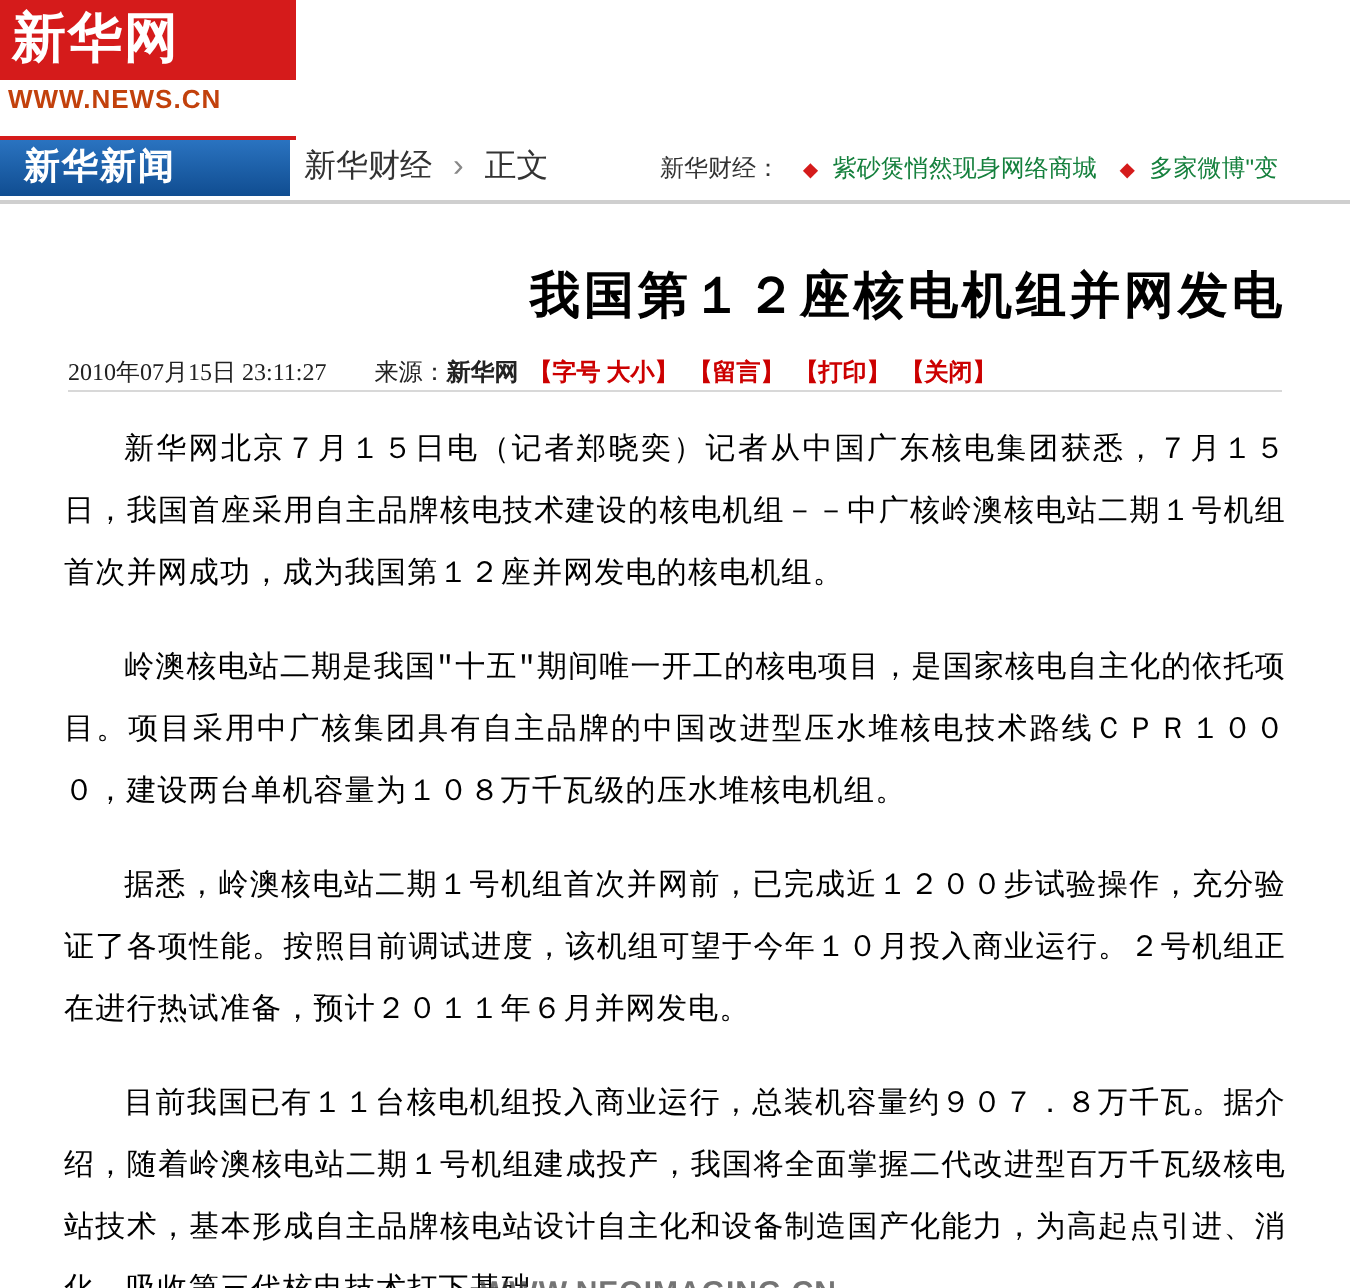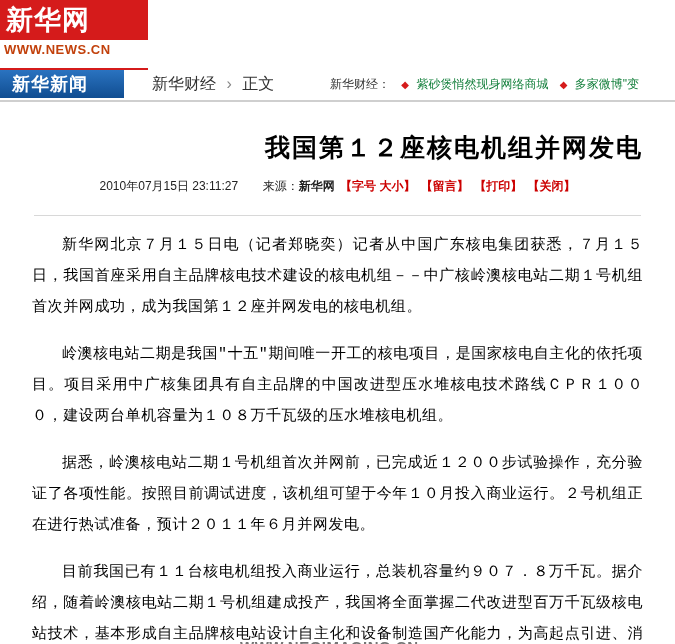--- a/index.html
+++ b/index.html
@@ -68,21 +68,21 @@
   
   .navbar {
     position: relative;
     height: 30px;
     border-bottom: 2px solid #cfcfcf;
   }
   .nav-blue {
     position: absolute;
     left: 0;
     top: 0;
-    width: 124px;
+    width: 145px;
     height: 28px;
     background: #1a5fa8;
     background: linear-gradient(#2a73c0, #104d91);
   }
   .nav-blue-text {
     color: #ffffff;
     font-size: 18px;
     font-weight: bold;
     line-height: 28px;
     padding-left: 12px;
@@ -137,26 +137,26 @@
     text-align: right;
     font-size: 25px;
     font-weight: bold;
     line-height: 40px;
     margin-top: 26px;
     margin-bottom: 10px;
     letter-spacing: 2px;
     font-family: "DejaVu Sans", "Liberation Sans", sans-serif;
   }
   .meta {
-    text-align: center;
     font-size: 12px;
     color: #222222;
-    padding-bottom: 20px;
+    padding-bottom: 0;
     border-bottom: 1px solid #d8d8d8;
     margin: 0 2px 0 2px;
+    font-family: Liberation Serif, serif;
   }
   .meta .sep {
     display: inline-block;
     width: 18px;
   }
   .meta .src-label { color: #222222; }
   .meta .src-value { color: #222222; font-weight: bold; }
   .meta .tool {
     color: #0a3c8c;
     text-decoration: none;

